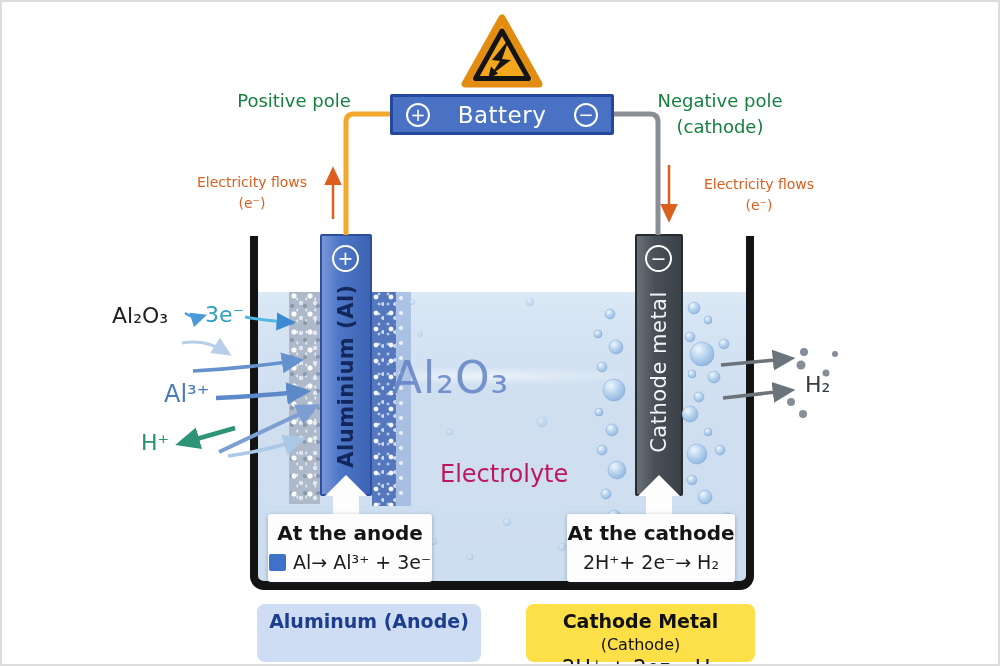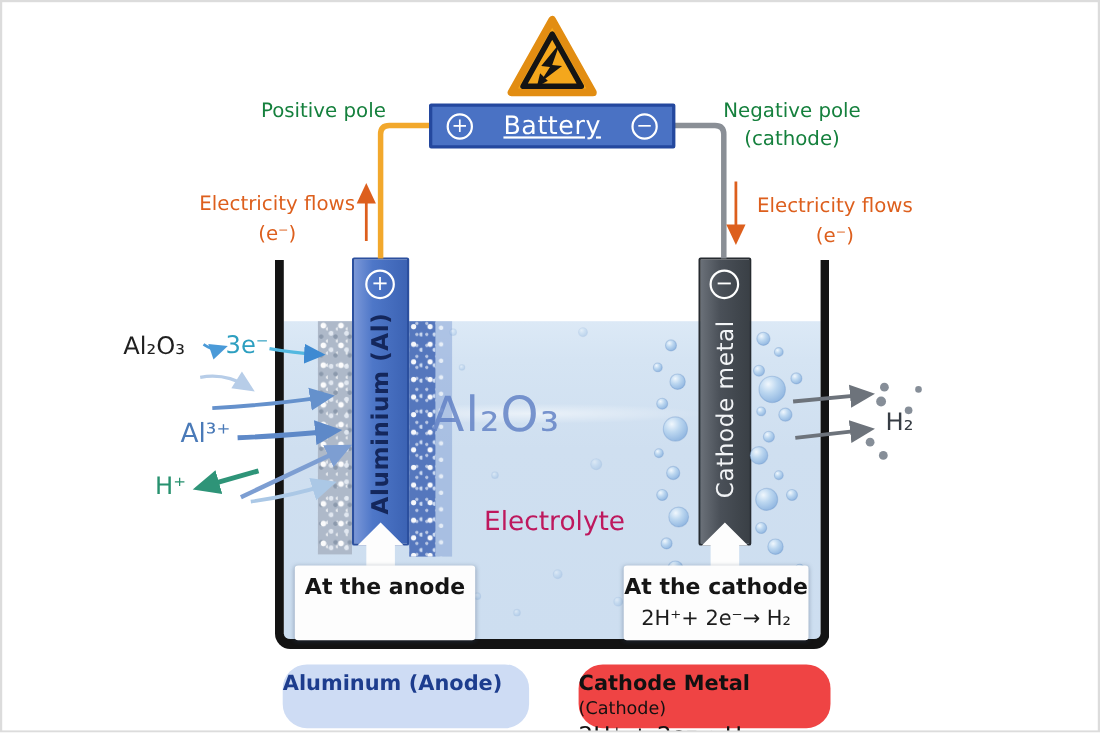--- a/index.html
+++ b/index.html
@@ -18,25 +18,25 @@
     background:linear-gradient(180deg,#547cab2,#4a72c4);
     background:#4a72c4;
     border:3px solid #24489e;border-radius:2px;
     display:flex;align-items:center;justify-content:space-between;
     padding:0 13px;
   }
   .term{
     width:24px;height:24px;border:2px solid #fff;border-radius:50%;
     color:#fff;font-size:18px;line-height:20px;text-align:center;flex:0 0 auto;
   }
-  #battery-label{color:#fff;font-size:23px;letter-spacing:.5px;text-decoration:underline;}
+  #battery-label{color:#fff;font-size:23px;letter-spacing:.5px;}
   .pole{font-size:18px;color:#15803d;line-height:1.45;text-align:center;width:180px;}
   #pole-left{left:202px;top:86px;}
   #pole-right{left:628px;top:86px;}
-  .flow{font-size:18px;color:#dd5f1d;line-height:1.5;text-align:center;width:150px;}
+  .flow{font-size:14px;color:#dd5f1d;line-height:1.5;text-align:center;width:150px;}
   #flow-left{left:175px;top:170px;}
   #flow-right{left:682px;top:172px;}
 
   
   #electrolyte{
     left:256px;top:290px;width:488px;height:290px;z-index:1;
     background:linear-gradient(180deg,#dce9f6 0%,#d5e4f3 12%,#cfdff0 40%,#cddef0 100%);
   }
   #electrolyte:after{
     content:"";position:absolute;left:14%;top:26%;width:64%;height:18px;
@@ -112,23 +112,23 @@
   #anode-box{left:266px;top:512px;width:164px;height:68px;}
   #cathode-box{left:565px;top:512px;width:168px;height:68px;}
   .rbox .title{font-size:20px;font-weight:700;color:#151515;}
   .rbox .eq{font-size:19px;color:#1d1d1d;margin-top:6px;}
   .sq{
     display:inline-block;width:17px;height:17px;background:#3d72c8;border-radius:2px;
     margin-right:7px;vertical-align:-2px;
   }
 
   
-  .sbox{z-index:6;border-radius:22px;padding-top:6px;}
+  .sbox{z-index:6;border-radius:8px;text-align:center;padding-top:6px;}
   #sum-anode{left:255px;top:602px;width:224px;height:58px;background:#cedcf4;}
-  #sum-cathode{left:524px;top:602px;width:229px;height:58px;background:#ef4444;}
+  #sum-cathode{left:524px;top:602px;width:229px;height:58px;background:#fde047;}
   #sum-anode .title{font-size:19px;font-weight:700;color:#1d3d8e;}
   #sum-anode .eq{font-size:21px;color:#16203e;margin-top:2px;}
   #sum-cathode .title{font-size:19px;font-weight:700;color:#111;}
   #sum-cathode .title .paren{font-weight:400;font-size:16px;}
   #sum-cathode .eq{font-size:21px;color:#111;margin-top:2px;}
 
   #overlay{left:0;top:0;z-index:5;pointer-events:none;}
 </style>
 </head>
 <body>
@@ -310,20 +310,23 @@
   </div>
 
   <div class="abs" id="ion-al2o3">Al₂O₃</div>
   <div class="abs" id="ion-electrons">3e⁻</div>
   <div class="abs" id="ion-al3">Al³⁺</div>
   <div class="abs" id="ion-h">H⁺</div>
   <div class="abs" id="h2-label">H₂</div>
 
   <div class="abs rbox" id="anode-box">
     <div class="title">At the anode</div>
+    <div class="eq">
+      <span class="sq"></span><span>Al→ Al³⁺ + 3e⁻</span>
+    </div>
   </div>
   <div class="abs rbox" id="cathode-box">
     <div class="title">At the cathode</div>
     <div class="eq">2H⁺+ 2e⁻→ H₂</div>
   </div>
 
   <div class="abs sbox" id="sum-anode">
     <div class="title">Aluminum (Anode)</div>
   </div>
   <div class="abs sbox" id="sum-cathode">

